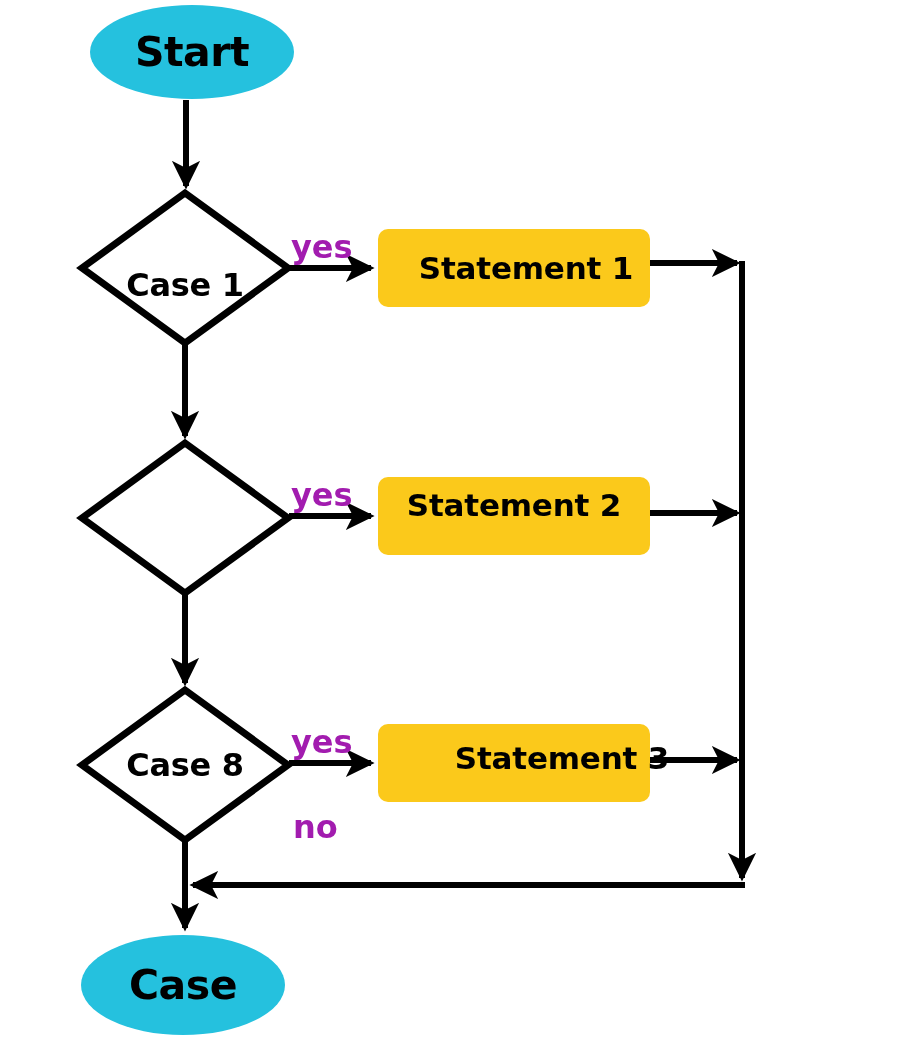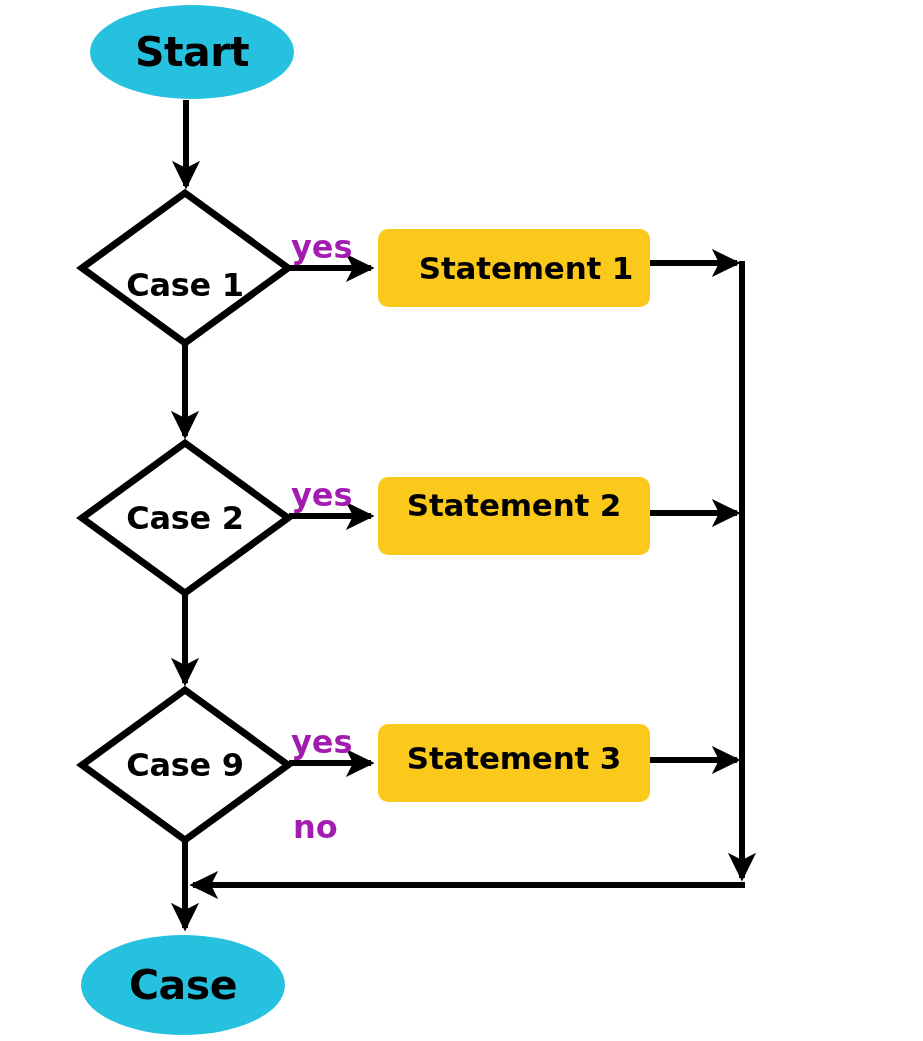--- a/index.html
+++ b/index.html
@@ -115,29 +115,28 @@
     <rect x="378" y="724" width="272" height="78" rx="10" ry="10" fill="#fbc91b" stroke="none"></rect>
 
     <ellipse cx="183" cy="985" rx="102" ry="50" fill="#25c1de" stroke="none"></ellipse>
 
   </svg>
 
   <div class="node-label terminal-label" style="left:90px; top:5px; width:204px; height:94px;">Start</div>
 
   <div class="node-label decision-label" style="left:83px; top:210px; width:204px; height:150px;">Case 1</div>
 
-  <div class="node-label decision-label" style="left:83px; top:443px; width:204px; height:150px;">Case 2</div>
 
-  <div class="node-label decision-label" style="left:83px; top:690px; width:204px; height:150px;">Case 9</div>
+  <div class="node-label decision-label" style="left:83px; top:690px; width:204px; height:150px;">Case 8</div>
 
   <div class="node-label process-label" style="left:366px; top:229px; width:272px; height:78px;margin-left:24px;">Statement 1</div>
 
   <div class="node-label process-label" style="left:378px; top:477px; width:272px; height:55px;">Statement 2</div>
 
-  <div class="node-label process-label" style="left:378px; top:724px; width:272px; height:68px;">Statement 3</div>
+  <div class="node-label process-label" style="left:378px; top:724px; width:272px; height:68px;padding-left:48px;">Statement 3</div>
 
   <div class="node-label terminal-label" style="left:81px; top:935px; width:204px; height:100px;">Case</div>
 
   <div class="edge-label" style="left:291px; top:228px;">yes</div>
 
   <div class="edge-label" style="left:291px; top:476px;">yes</div>
 
   <div class="edge-label" style="left:291px; top:723px;">yes</div>
 
   <div class="edge-label" style="left:293px; top:808px;">no</div>

